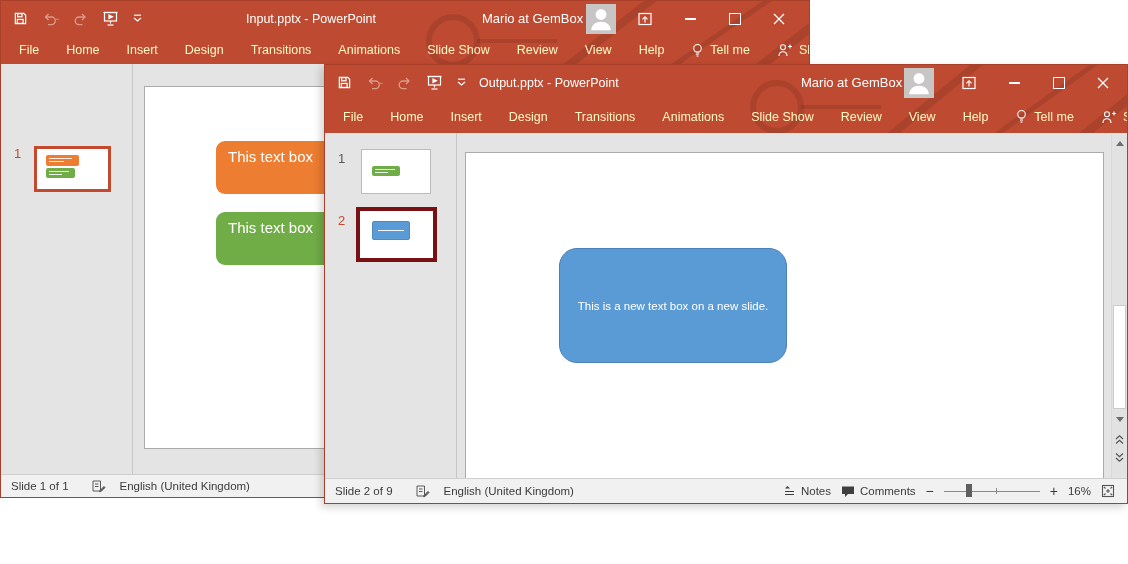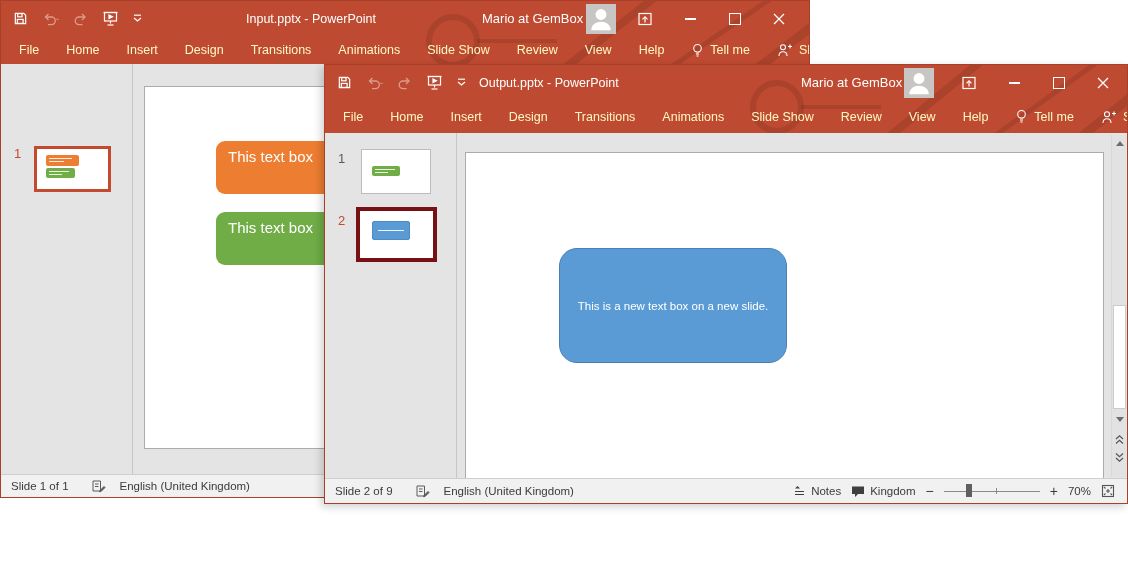--- a/index.html
+++ b/index.html
@@ -415,30 +415,30 @@
           <svg width="13" height="13" viewBox="0 0 13 13">
             <path d="M4.5 1 7 3.5H2z" fill="#3f3f3f"></path>
               <path d="M2 6.5h9M2 9.5h9" stroke="#3f3f3f" stroke-width="1.2"></path>
           </svg>
           <span>Notes</span>
         </span>
         <span class="status-item">
           <svg width="14" height="13" viewBox="0 0 14 13">
             <path d="M1 1.5h12v7.5H7l-3 3v-3H1z" fill="#3f3f3f"></path>
           </svg>
-          <span>Kingdom</span>
+          <span>Comments</span>
         </span>
         <span class="zoom-sign">−</span>
         <span class="zoom-slider">
           <span class="zs-track"></span>
             <span class="zs-tick"></span>
           <span class="zs-thumb"></span>
         </span>
         <span class="zoom-sign">+</span>
-        <span>70%</span>
+        <span>16%</span>
         <span style="display:flex;">
           <svg width="14" height="14" viewBox="0 0 14 14" fill="none" stroke="#555" stroke-width="1.1">
             <rect x="1.5" y="1.5" width="11" height="11"></rect>
               <path d="M4.5 4.5 2.8 2.8M9.5 4.5l1.7-1.7M4.5 9.5l-1.7 1.7M9.5 9.5l1.7 1.7"></path>
               <path d="M5 7h4M7 5v4"></path>
           </svg>
         </span>
       </div>
     </div>
   </div>

